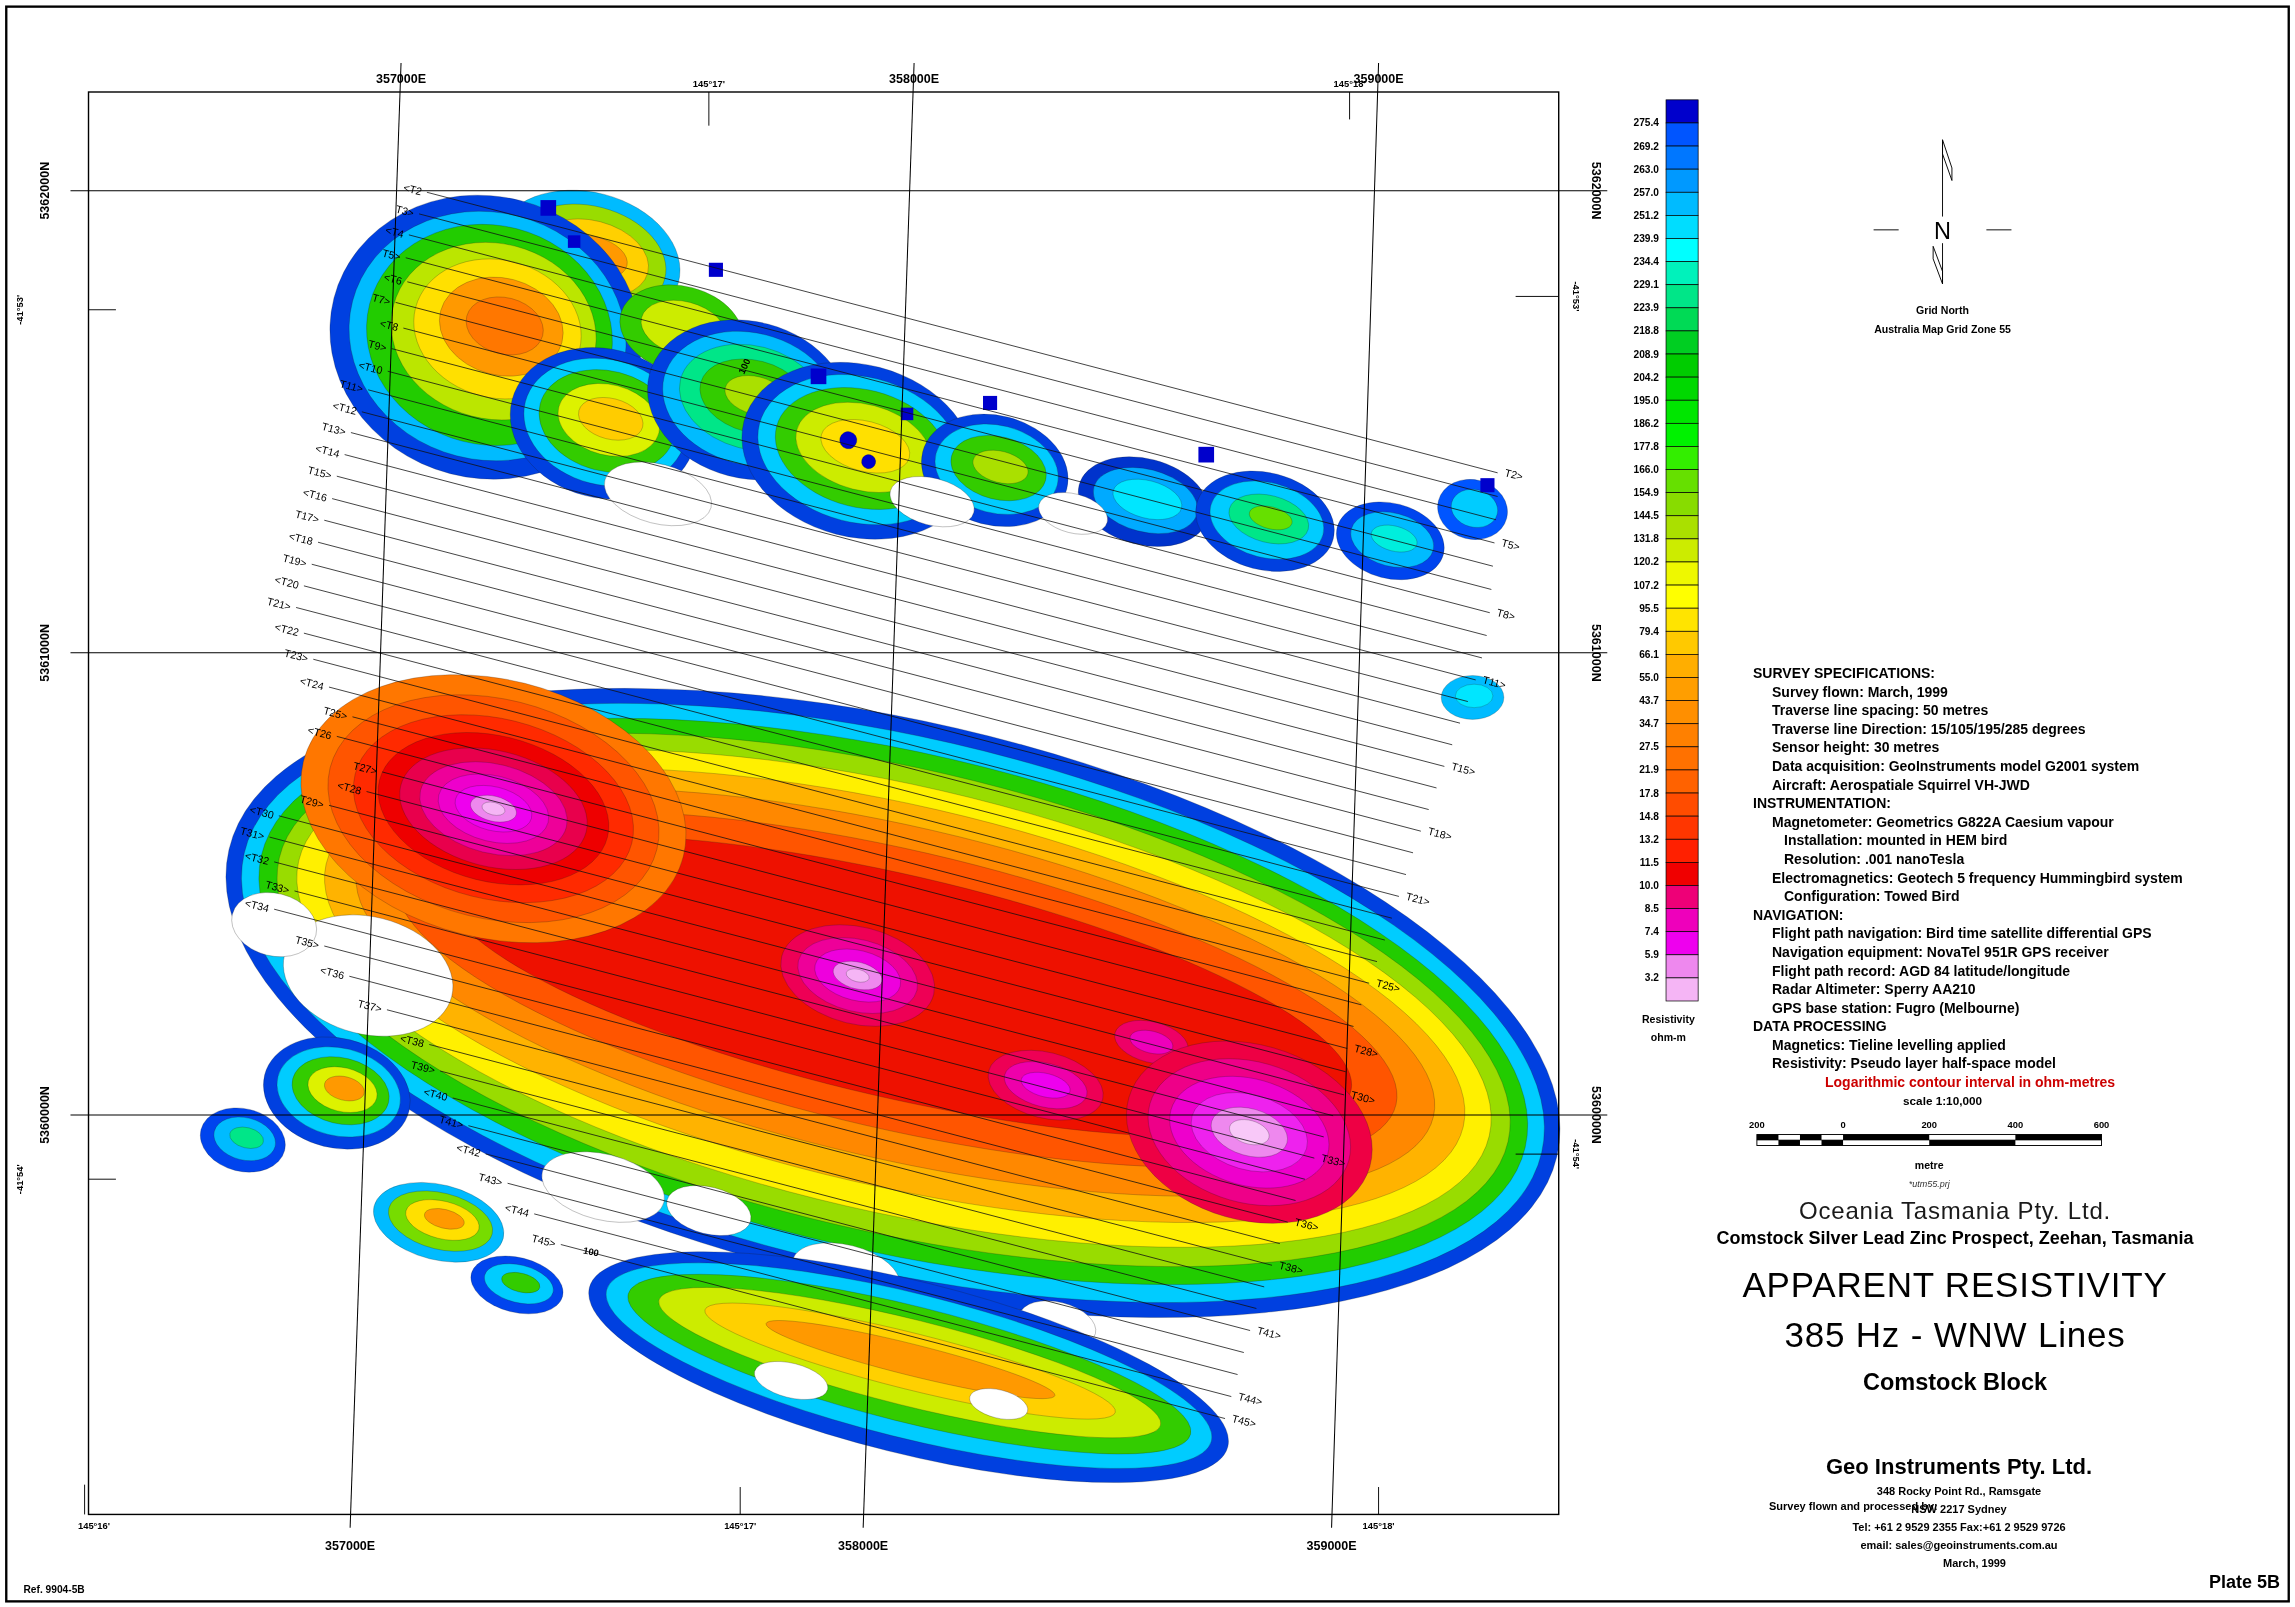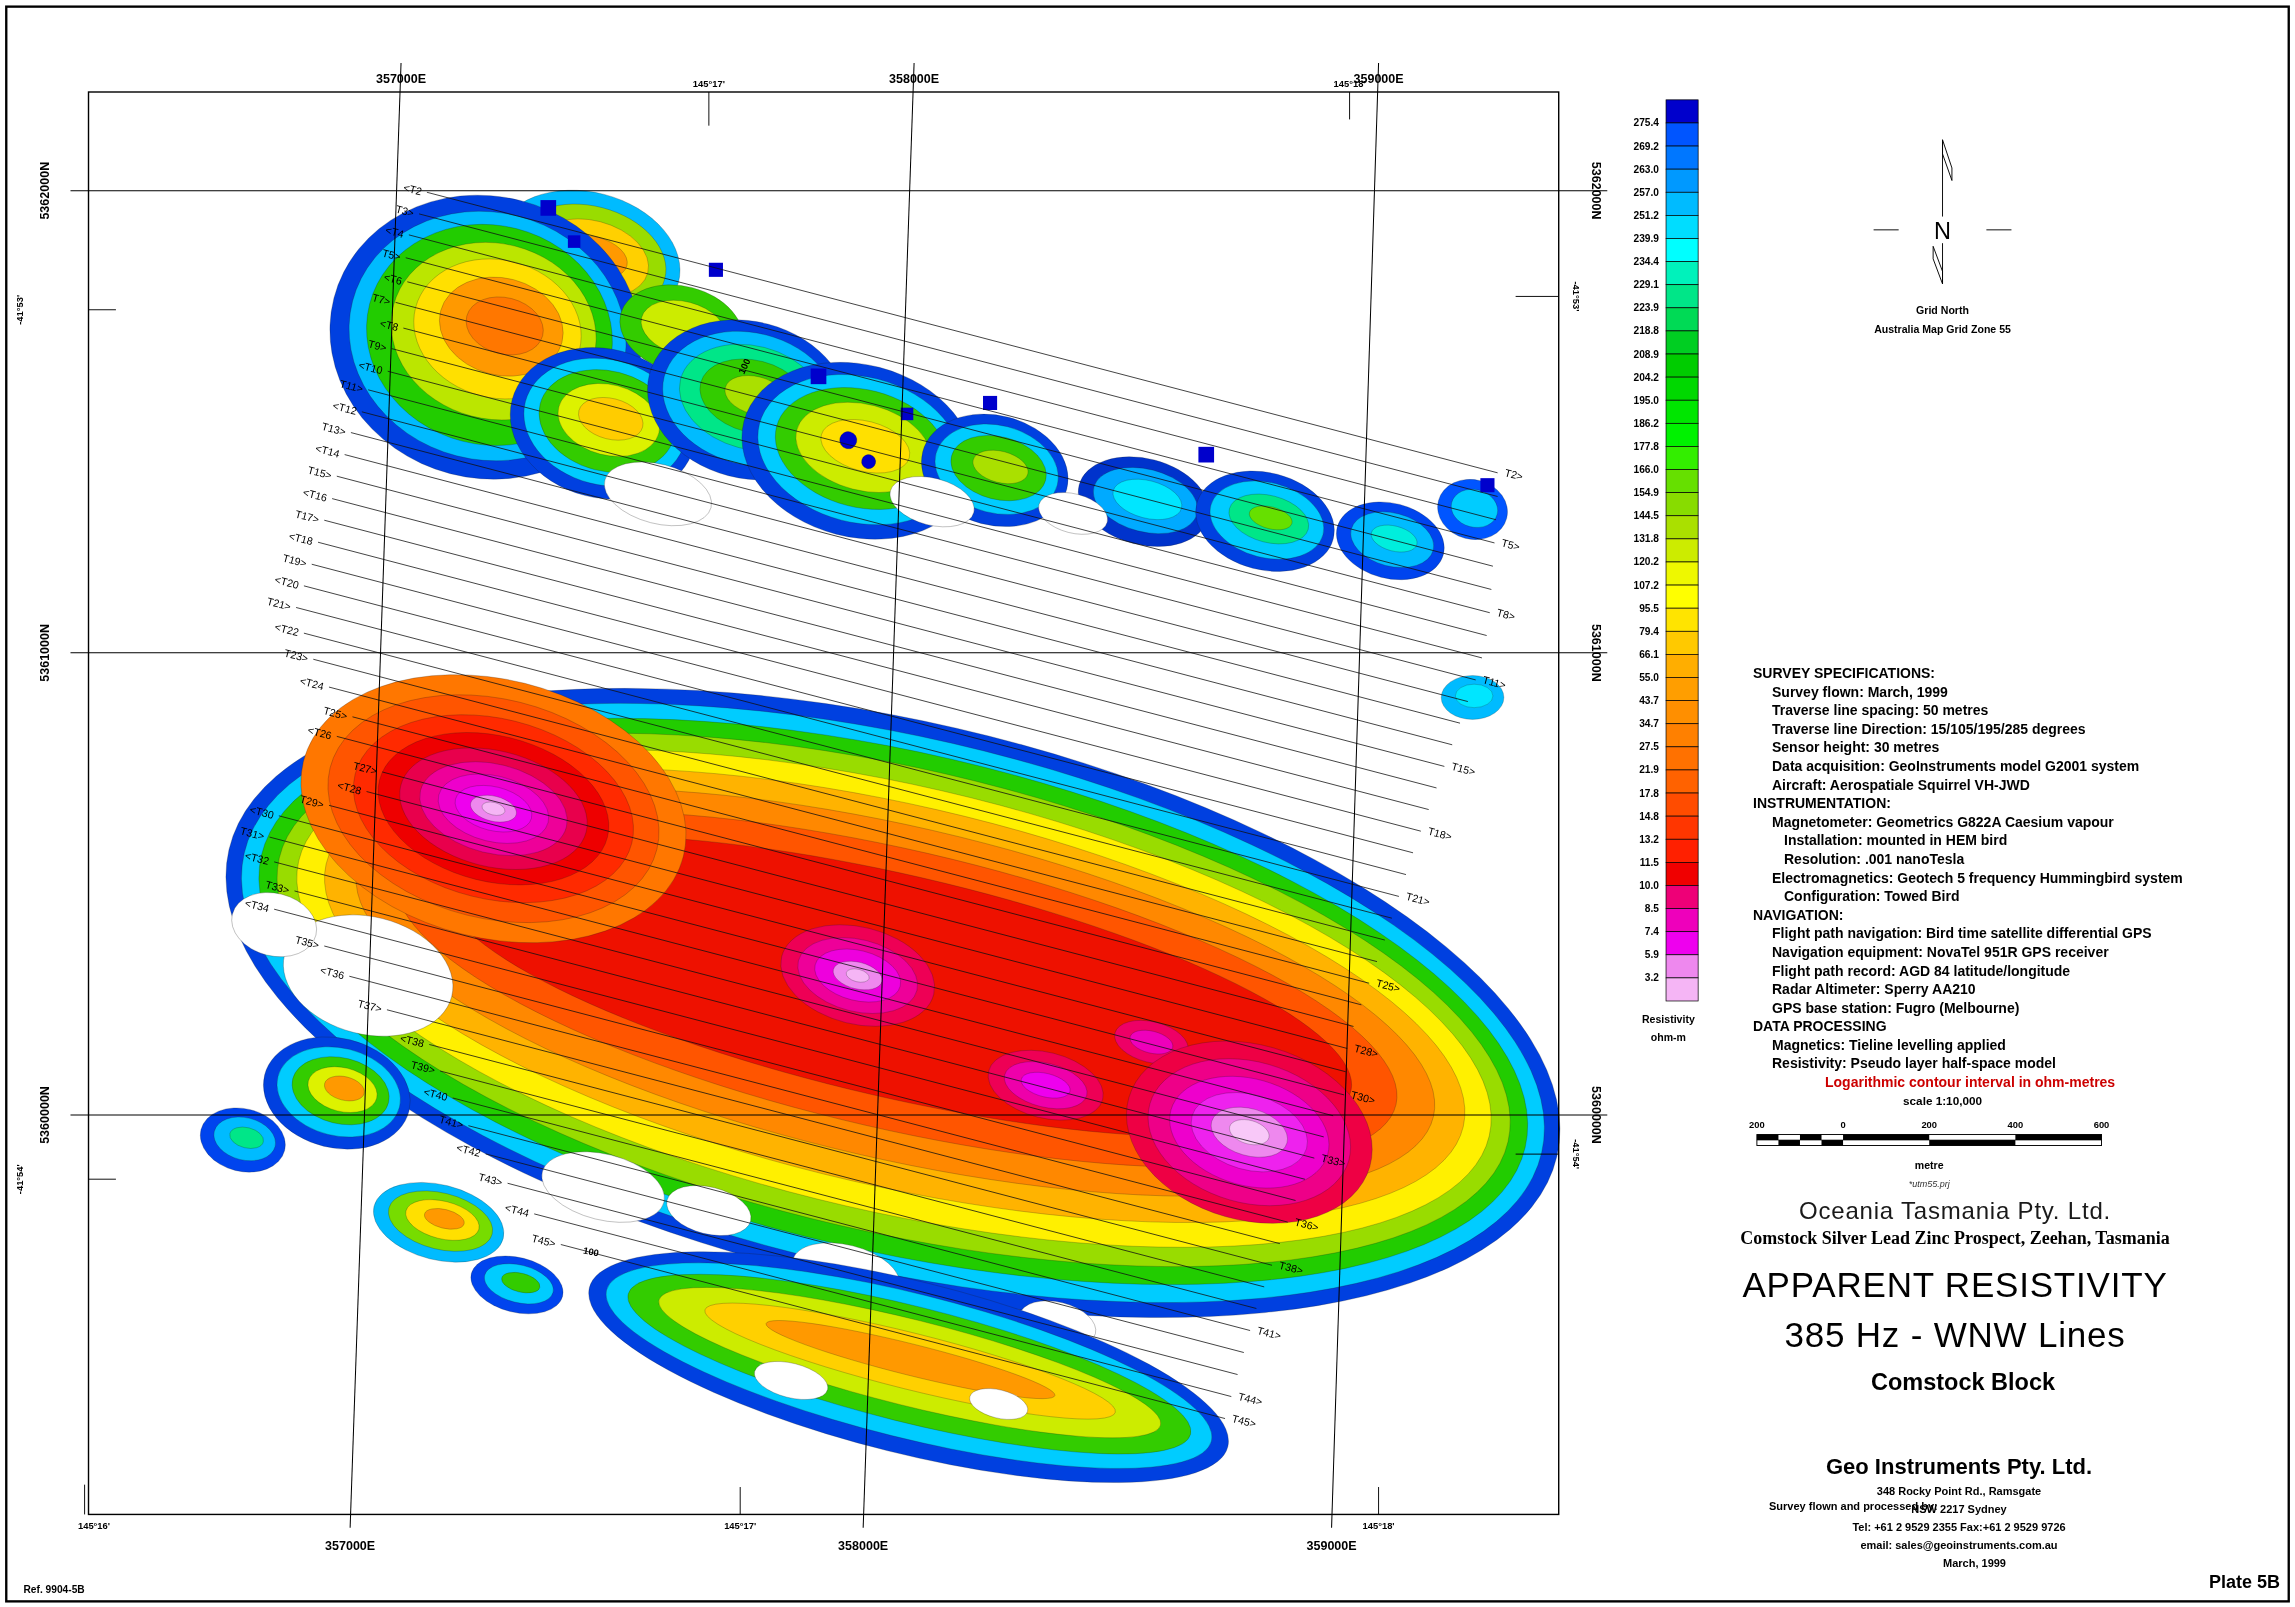--- a/index.html
+++ b/index.html
@@ -3,23 +3,23 @@
 <meta charset="utf-8">
 <style>
   html,body{margin:0;padding:0;background:#888;}
   .page{position:relative;width:2295px;height:1608px;background:#ffffff;
         font-family:"Liberation Sans",sans-serif;overflow:hidden;}
   svg text{font-family:"Liberation Sans",sans-serif;}
   .t{position:absolute;white-space:nowrap;}
   .ctr{transform:translateX(-50%);text-align:center;}
   
   .company-title{font-size:24px;color:#1a1a1a;letter-spacing:0.8px;text-align:center;}
-  .prospect-title{font-size:18px;font-weight:bold;color:#000;font-family:Liberation Serif, serif;}
+  .prospect-title{font-size:18px;font-weight:bold;color:#000;}
   .main-title{font-size:35px;color:#000;letter-spacing:0.8px;}
-  .block-title{font-size:23.5px;font-weight:bold;color:#000;margin-left:8px;}
+  .block-title{font-size:23.5px;font-weight:bold;color:#000;}
   .foot-co{font-size:22px;font-weight:bold;}
   .foot-sm{font-size:11px;font-weight:bold;}
   .plate{font-size:18px;font-weight:bold;}
   .ref{font-size:10.2px;font-weight:bold;}
   
   .specs{position:absolute;left:1753px;top:664px;width:533px;font-size:14px;
          font-weight:bold;color:#000;}
   .specs div{line-height:18.6px;height:18.6px;overflow:visible;}
   .specs .i1{padding-left:19px;}
   .specs .i2{padding-left:31px;}

